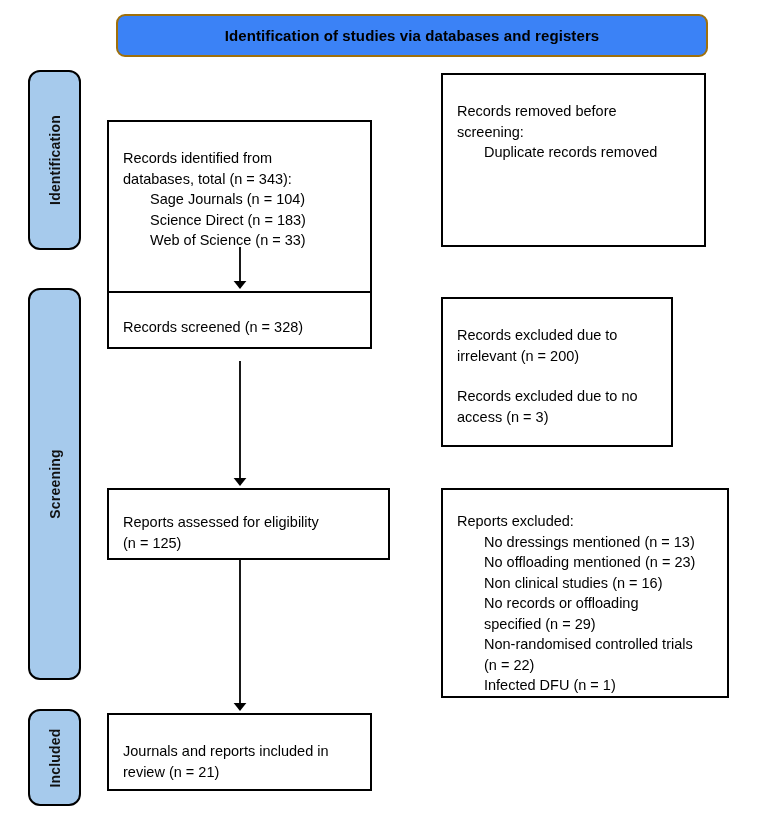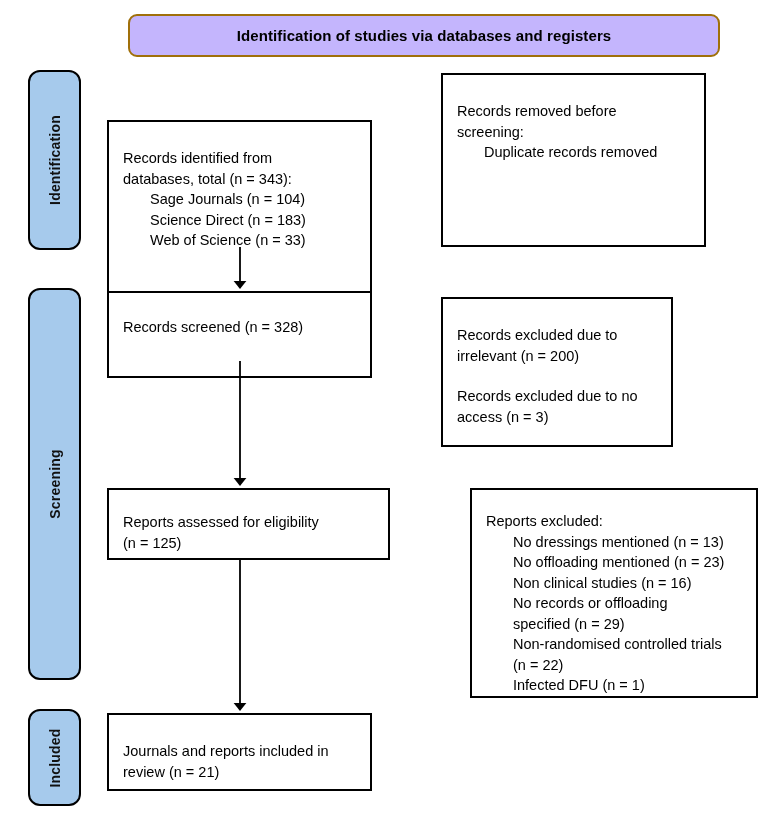--- a/index.html
+++ b/index.html
@@ -21,25 +21,25 @@
     position: absolute;
     left: 0;
     top: 0;
     width: 758px;
     height: 825px;
   }
 
   
   .header-banner {
     position: absolute;
-    left: 128px;
+    left: 116px;
     top: 14px;
     width: 592px;
     height: 43px;
-    background: #c4b5fd;
+    background: #3b82f6;
     border: 2px solid #A0700A;
     border-radius: 9px;
     display: flex;
     align-items: center;
     justify-content: center;
   }
   .header-banner .banner-text {
     font-size: 15px;
     font-weight: bold;
     color: #000000;
@@ -79,24 +79,24 @@
     font-size: 14.5px;
     line-height: 20.5px;
     color: #000000;
   }
   .pbox .line { white-space: pre-wrap; }
   .pbox .indent { padding-left: 27px; }
   .pbox .spacer { height: 20px; }
 
   #box-identified   { left: 107px; top: 73px;  width: 265px; height: 174px; margin-top: 47px; }
   #box-removed      { left: 441px; top: 73px;  width: 265px; height: 174px; }
-  #box-screened     { left: 107px; top: 291px; width: 265px; height: 87px;  }
+  #box-screened     { left: 107px; top: 291px; width: 265px; height: 58px;  }
   #box-excluded-scr { left: 441px; top: 297px; width: 232px; height: 150px; }
   #box-eligibility  { left: 107px; top: 488px; width: 283px; height: 72px;  }
-  #box-excluded-rep { left: 441px; top: 488px; width: 288px; height: 210px; margin-left: 29px; }
+  #box-excluded-rep { left: 441px; top: 488px; width: 288px; height: 210px; }
   #box-included     { left: 107px; top: 713px; width: 265px; height: 78px;  }
 
   #box-identified .body   { padding-top: 16px; }
   #box-removed .body      { padding-top: 16px; }
   #box-screened .body     { padding-top: 14px; }
   #box-excluded-scr .body { padding-top: 16px; }
   #box-eligibility .body  { padding-top: 12px; }
   #box-excluded-rep .body { padding-top: 11px; }
   #box-included .body     { padding-top: 16px; }
 

